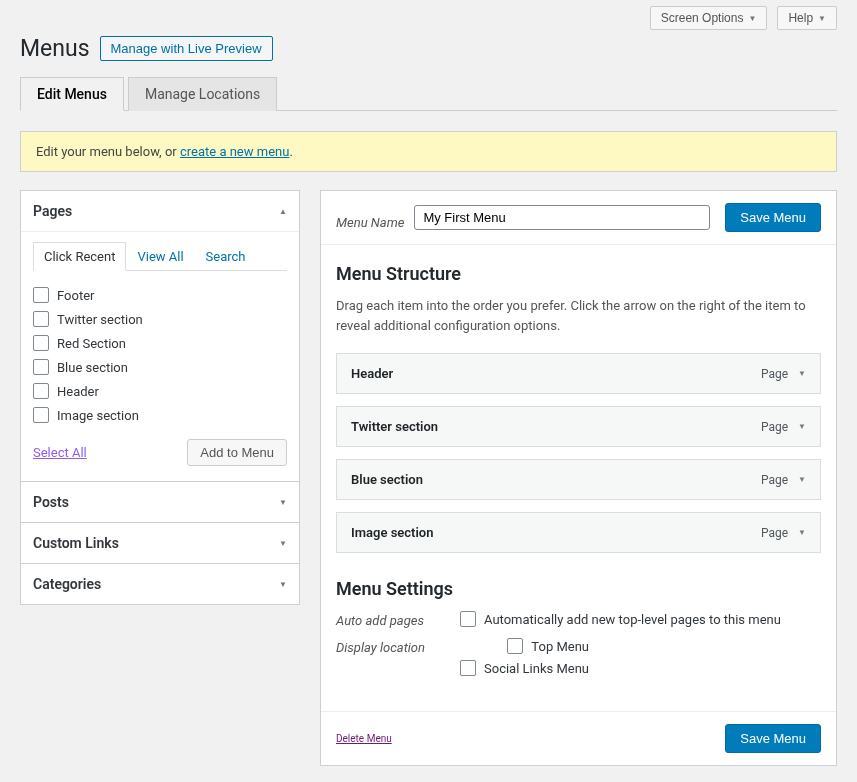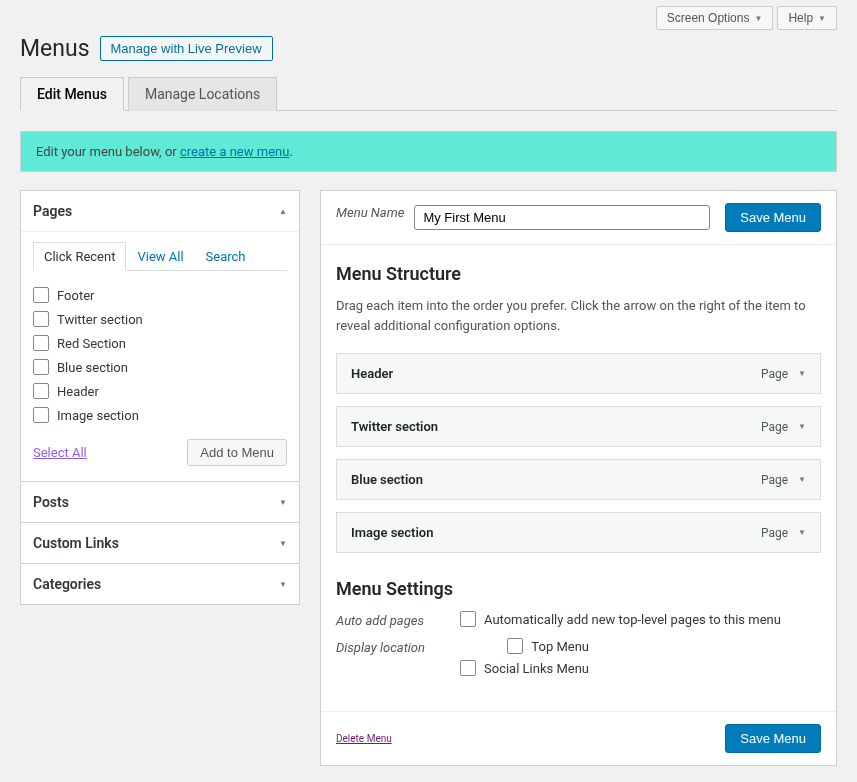--- a/index.html
+++ b/index.html
@@ -1,46 +1,46 @@
 <!DOCTYPE html>
 <html><head>
 <meta charset="utf-8">
 <style>
 * { box-sizing: border-box; margin: 0; padding: 0; }
 body { font-family: -apple-system, BlinkMacSystemFont, "Segoe UI", Roboto, sans-serif; font-size: 13px; color: #32373c; background: #f1f1f1; width: 857px; height: 782px; overflow: hidden; padding: 0 20px; }
-.top-controls { display: flex; justify-content: flex-end; gap: 4px; padding: 6px 0 0; }
+.top-controls { display: flex; justify-content: flex-end; gap: 10px; padding: 6px 0 0; }
 .top-btn { background: #f7f7f7; border: 1px solid #ccc; color: #555; padding: 4px 10px; font-size: 12px; cursor: pointer; border-radius: 2px; display: flex; align-items: center; gap: 5px; }
 .top-btn .tri { font-size: 8px; color: #72777c; }
 .page-head { display: flex; align-items: center; gap: 10px; margin: 5px 0 15px; }
 h1 { font-size: 23px; font-weight: 400; color: #23282d; }
 .page-action { border: 1px solid #0071a1; color: #0071a1; background: #f3f5f6; padding: 4px 10px; font-size: 13px; border-radius: 2px; cursor: pointer; }
 .tabs { display: flex; border-bottom: 1px solid #ccc; margin-bottom: 20px; }
 .tab { padding: 8px 16px; border: 1px solid #ccc; border-bottom: none; background: #e5e5e5; color: #555; margin-right: 4px; margin-bottom: -1px; cursor: pointer; font-size: 14px; }
 .tab.active { background: #f1f1f1; border-bottom: 1px solid #f1f1f1; color: #000; font-weight: 500; }
-.notice { background: #5eead4; border: 1px solid #ccd0d4; padding: 12px 15px; margin-bottom: 18px; font-size: 13px; color: #444; }
+.notice { background: #fef9c3; border: 1px solid #ccd0d4; padding: 12px 15px; margin-bottom: 18px; font-size: 13px; color: #444; }
 .notice a { color: #0073aa; text-decoration: underline; }
 .cols { display: flex; gap: 20px; align-items: flex-start; }
 .sidebar { width: 280px; background: #fff; border: 1px solid #ccd0d4; }
 .accordion { border-bottom: 1px solid #ccd0d4; }
 .accordion:last-child { border-bottom: none; }
 .acc-head { display: flex; justify-content: space-between; align-items: center; padding: 12px 12px; font-weight: 600; cursor: pointer; font-size: 14px; }
 .acc-head .arrow { font-size: 8px; color: #72777c; }
 .acc-body { padding: 10px 12px 15px; border-top: 1px solid #eee; }
 .inner-tabs { display: flex; border-bottom: 1px solid #ddd; margin-bottom: 12px; }
 .inner-tab { padding: 6px 10px; font-size: 13px; color: #0073aa; cursor: pointer; border: 1px solid transparent; margin-bottom: -1px; }
 .inner-tab.active { border: 1px solid #ddd; border-bottom: 1px solid #fff; color: #333; background: #fff; }
 .check-list { margin: 4px 0 12px; }
 .check-item { display: flex; align-items: center; gap: 8px; padding: 4px 0; cursor: pointer; }
 .cb { width: 16px; height: 16px; border: 1px solid #7e8993; background: #fff; border-radius: 2px; flex-shrink: 0; }
 .acc-foot { display: flex; justify-content: space-between; align-items: center; margin-top: 8px; }
 .link { color: #8b5cf6; text-decoration: underline; cursor: pointer; }
 .btn { background: #f7f7f7; border: 1px solid #ccc; color: #555; padding: 5px 12px; border-radius: 3px; cursor: pointer; font-size: 13px; }
 .main { flex: 1; background: #fff; border: 1px solid #ccd0d4; }
 .menu-head { display: flex; align-items: center; justify-content: space-between; padding: 12px 15px; border-bottom: 1px solid #eee; background: #fff; }
-.menu-head-left { display: flex; align-items: flex-start; gap: 10px; }
+.menu-head-left { display: flex; align-items: flex-end; gap: 10px; }
 .menu-head label { font-style: italic; color: #555; font-size: 13px; }
 .text-input { border: 1px solid #7e8993; padding: 4px 8px; font-size: 13px; width: 296px; border-radius: 3px; }
 .primary { background: #007cba; border: 1px solid #006ba1; color: #fff; padding: 6px 14px; border-radius: 3px; cursor: pointer; font-size: 13px; font-weight: 500; }
 .body { padding: 18px 15px 25px; }
 h3 { font-size: 18px; font-weight: 600; margin-bottom: 12px; color: #23282d; }
 .desc { font-size: 13px; color: #555; margin-bottom: 18px; line-height: 1.5; }
 .menu-item { border: 1px solid #dcdcde; display: flex; justify-content: space-between; align-items: center; padding: 12px 14px; margin-bottom: 12px; background: #f6f7f7; cursor: move; }
 .menu-item .title { font-weight: 600; color: #1d2327; font-size: 13px; }
 .menu-item .right { display: flex; align-items: center; gap: 10px; color: #50575e; font-size: 12px; }
 .menu-item .tri { font-size: 8px; color: #787c82; cursor: pointer; }

